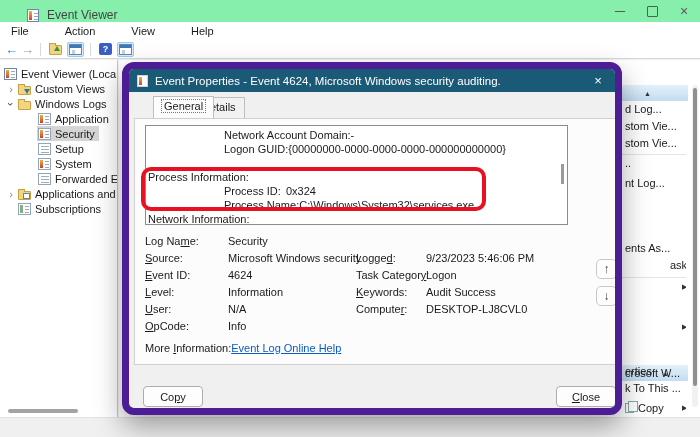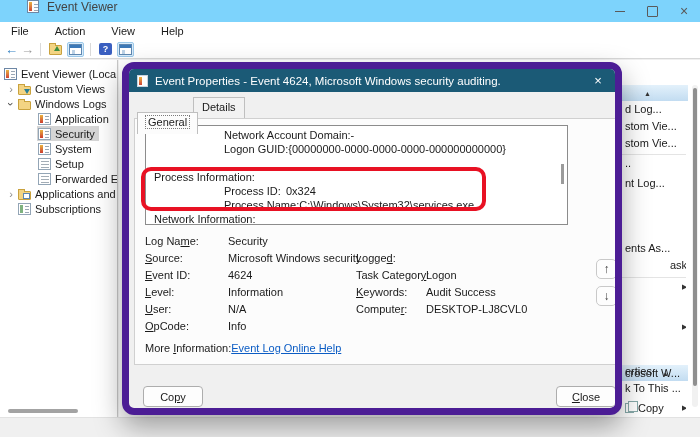--- a/index.html
+++ b/index.html
@@ -1,32 +1,32 @@
 <!DOCTYPE html>
 <html><head>
 <meta charset="utf-8">
 <style>
   html,body{margin:0;padding:0;background:#fff;}
   *{box-sizing:border-box;}
   .app{position:relative;width:700px;height:437px;background:#f0f0f0;overflow:hidden;
        font-family:"Liberation Sans","DejaVu Sans",sans-serif;font-size:11px;color:#1a1a1a;}
 
   
-  .titlebar{position:absolute;left:0;top:0;width:700px;height:22px;background:#7dd3fc;display:flex;align-items:flex-start;padding-left:27px;}
+  .titlebar{position:absolute;left:0;top:0;width:700px;height:22px;background:#86efac;display:flex;align-items:flex-end;padding-left:27px;}
   .app-icon{position:relative;width:12px;height:13px;background:#fdfdfd;border:1px solid #6d87a5;margin-right:8px;flex:none;}
   .app-icon::before{content:"";position:absolute;left:1px;top:1px;bottom:1px;width:3px;background:linear-gradient(#e9b33f,#d04334);}
   .app-icon::after{content:"";position:absolute;left:6px;top:3px;width:4px;height:1px;background:#9aa7b5;box-shadow:0 3px 0 #9aa7b5,0 6px 0 #9aa7b5;}
   .title-text{font-size:12px;color:#444;}
   .win-controls{position:absolute;right:0;top:0;height:22px;display:flex;}
   .wc{width:32px;height:22px;display:flex;align-items:center;justify-content:center;color:#5a5a5a;}
   .wc-min::before{content:"";width:10px;height:1px;background:#5a5a5a;}
   .wc-max::before{content:"";width:9px;height:9px;border:1px solid #5a5a5a;border-radius:1px;}
   .wc-close{font-size:14px;}
 
-  .menubar{position:absolute;left:0;top:22px;width:700px;height:18px;background:#fff;display:flex;align-items:center;padding-left:8px;gap:20px;}
+  .menubar{position:absolute;left:0;top:22px;width:700px;height:18px;background:#fff;display:flex;align-items:center;padding-left:8px;gap:30px;}
   .menu-item{padding:1px 3px;}
 
   .toolbar{position:absolute;left:0;top:40px;width:700px;height:19px;background:#fff;border-bottom:1px solid #d8d8d8;display:flex;align-items:center;padding-left:5px;gap:3px;}
   .tb-sep{width:1px;height:13px;background:#d9d9d9;margin:0 3px;}
   .tb-arrow{font-size:13px;font-weight:bold;line-height:13px;}
   .tb-back{color:#2f7fc1;}
   .tb-fwd{color:#9a9a9a;}
   .tb-btn{padding:1px;border:1px solid transparent;border-radius:2px;display:flex;}
   .tb-btn.on{background:#d9ecfb;border-color:#9cc9ea;}
   .tb-folder{position:relative;width:13px;height:10px;background:#f3d483;border:1px solid #c9a23e;border-radius:1px;margin-top:1px;}
@@ -83,27 +83,27 @@
   .dialog{position:absolute;left:122px;top:62px;width:500px;height:353px;background:#f0f0f0;border:7px solid #4c1d95;border-radius:12px;box-shadow:0 12px 28px rgba(0,0,0,.35);overflow:hidden;}
   .dlg-title{height:23px;background:#1b5a76;color:#fff;display:flex;align-items:center;padding:0 6px 0 8px;}
   .dlg-icon{position:relative;width:11px;height:12px;background:#fdfdfd;border:1px solid #c8d4de;margin-right:7px;flex:none;}
   .dlg-icon::before{content:"";position:absolute;left:1px;top:1px;bottom:1px;width:3px;background:linear-gradient(#e9b33f,#d04334);}
   .dlg-title-text{font-size:11.5px;flex:1;white-space:nowrap;overflow:hidden;}
   .dlg-close{width:22px;text-align:center;font-size:13px;color:#fff;}
 
   .tab{position:absolute;top:28px;height:21px;padding:3px 8px 0 8px;border:1px solid #bfbfbf;border-bottom:none;background:#f2f2f2;z-index:1;}
   .tab.active{background:#fcfcfc;z-index:3;height:22px;top:27px;}
   .tab .focus-ring{outline:1px dotted #7a7a7a;padding:0 2px;}
-  .tab-general{left:8px;margin-top:16px;}
+  .tab-general{left:24px;}
   .tab-details{left:64px;}
 
   .tab-page{position:absolute;left:5px;top:49px;width:490px;height:247px;background:#fcfcfc;border:1px solid #d0d0d0;z-index:2;}
 
   .event-text{position:absolute;left:10px;top:6px;width:423px;height:100px;background:#fff;border:1px solid #8c8c8c;overflow:hidden;padding:2px 8px 0 0;}
-  .desc-line{height:14px;line-height:14px;display:flex;white-space:nowrap;padding-left:8px;}
+  .desc-line{height:14px;line-height:14px;display:flex;white-space:nowrap;padding-left:2px;}
   .desc-line.indent{padding-left:46px;}
   .desc-blank{height:14px;}
   .dlabel{min-width:94px;flex:none;padding-left:32px;}
   .txt-scroll-thumb{position:absolute;right:3px;top:38px;width:3px;height:20px;background:#9b9b9b;}
 
   .red-box{position:absolute;left:6px;top:48px;width:345px;height:44px;border:4px solid #e81123;border-radius:10px;z-index:6;pointer-events:none;}
 
   .fields{position:absolute;left:10px;top:116px;right:8px;}
   .field-row{position:relative;height:17px;}
   .fcell{position:absolute;top:0;white-space:nowrap;}
@@ -192,28 +192,28 @@
         </span>
       </div>
       <div class="tree-row lv2 selected">
         <span class="row-inner">
           <span class="ticon i-log-event"></span>
           <span class="tlabel">Security</span>
         </span>
       </div>
       <div class="tree-row lv2">
         <span class="row-inner">
+          <span class="ticon i-log-plain"></span>
+          <span class="tlabel">Setup</span>
+        </span>
+      </div>
+      <div class="tree-row lv2">
+        <span class="row-inner">
           <span class="ticon i-log-event"></span>
           <span class="tlabel">System</span>
-        </span>
-      </div>
-      <div class="tree-row lv2">
-        <span class="row-inner">
-          <span class="ticon i-log-plain"></span>
-          <span class="tlabel">Setup</span>
         </span>
       </div>
       <div class="tree-row lv2">
         <span class="row-inner">
           <span class="ticon i-log-plain"></span>
           <span class="tlabel">Forwarded Events</span>
         </span>
       </div>
       <div class="tree-row lv1">
         <span class="chev">›</span>
@@ -327,20 +327,21 @@
       <div class="red-box"></div>
       <div class="fields" id="fields">
           <div class="field-row">
             <span class="fcell fl1">Log Na<u>m</u>e:</span>
             <span class="fcell fv1">Security</span>
           </div>
           <div class="field-row">
             <span class="fcell fl1"><u>S</u>ource:</span>
             <span class="fcell fv1">Microsoft Windows security</span>
             <span class="fcell fl2">Logge<u>d</u>:</span>
+            <span class="fcell fv2">9/23/2023 5:46:06 PM</span>
           </div>
           <div class="field-row">
             <span class="fcell fl1"><u>E</u>vent ID:</span>
             <span class="fcell fv1">4624</span>
             <span class="fcell fl2">Task Categor<u>y</u>:</span>
             <span class="fcell fv2">Logon</span>
           </div>
           <div class="field-row">
             <span class="fcell fl1"><u>L</u>evel:</span>
             <span class="fcell fv1">Information</span>

